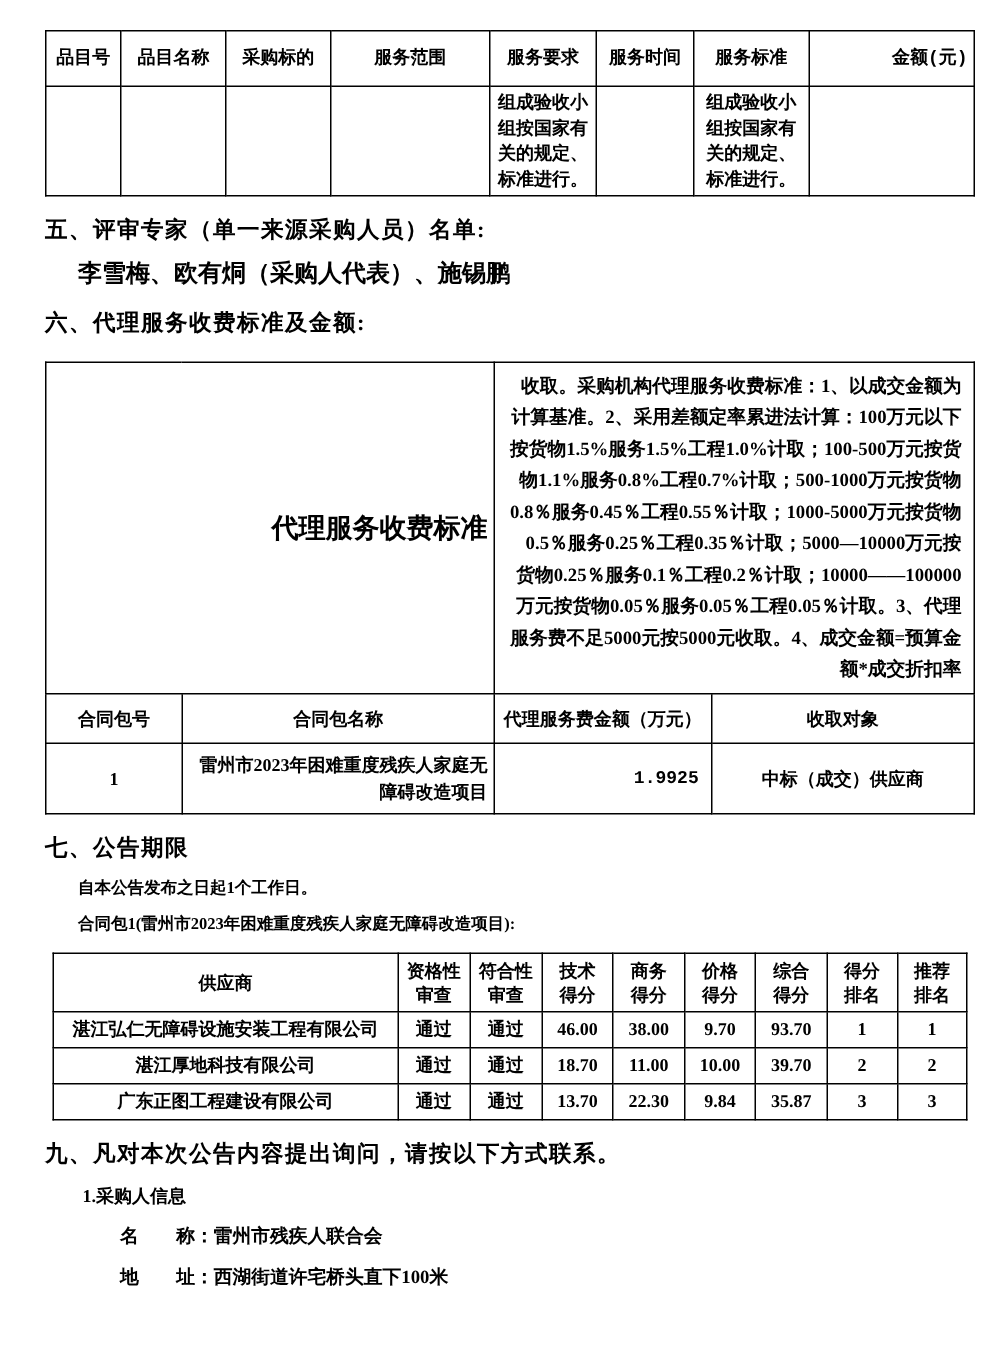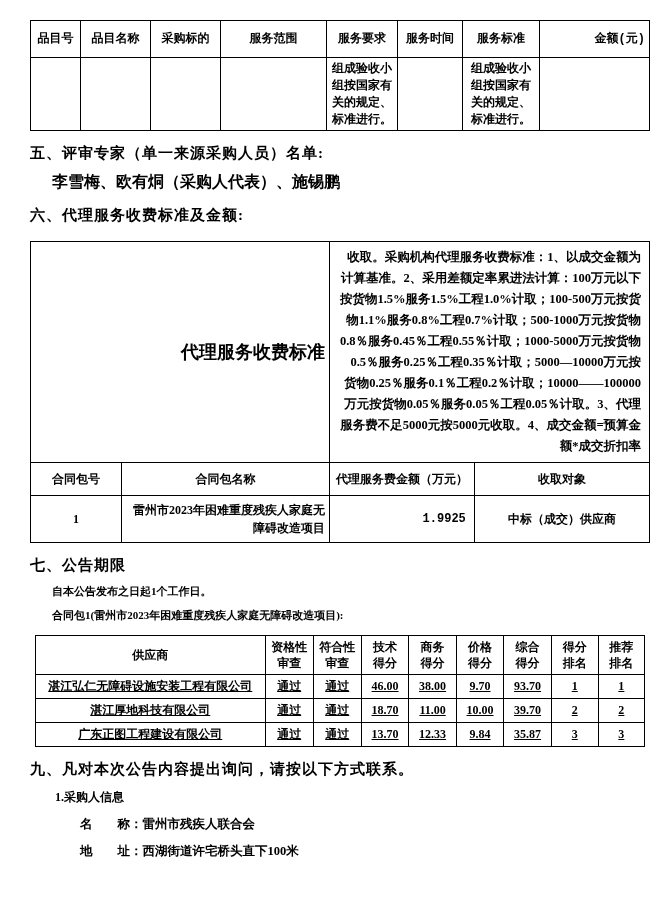--- a/index.html
+++ b/index.html
@@ -53,21 +53,21 @@
   }
   .t2 th { height: 28px; text-align: center; }
   .t2 td.pkg-no { text-align: center; vertical-align: middle; }
   .t2 td.pkg-name { text-align: right; vertical-align: middle; line-height: 18px; font-family: Liberation Serif, serif; }
   .t2 td.pkg-amount { text-align: right; vertical-align: middle; padding-right: 8px; font-family: Liberation Mono, monospace; }
   .t2 td.pkg-target { text-align: center; vertical-align: middle; margin-top: 37px; }
   .t2 .pkg-row td { height: 42px; }
   
   .t3 { width: 610px; margin: 12px 0 0 5px; }
   .t3 th { white-space: pre-line; text-align: center; height: 34px; line-height: 16px; }
-  .t3 td { text-align: center; height: 19px; text-decoration: underline; }
+  .t3 td { text-align: center; height: 19px; }
   
   .h {
     font-size: 15px;
     letter-spacing: 1px;
     margin: 13px 0 0 0;
   }
   .sub {
     font-size: 16px;
     margin: 9px 0 0 22px;
   }
@@ -214,21 +214,21 @@
       <td>10.00</td>
       <td>39.70</td>
       <td>2</td>
       <td>2</td>
     </tr>
     <tr>
       <td>广东正图工程建设有限公司</td>
       <td>通过</td>
       <td>通过</td>
       <td>13.70</td>
-      <td>12.33</td>
+      <td>22.30</td>
       <td>9.84</td>
       <td>35.87</td>
       <td>3</td>
       <td>3</td>
     </tr>
   </tbody>
     </table>
 
   <div class="h mt-lg">九、凡对本次公告内容提出询问，请按以下方式联系。</div>
   <div class="info-title">1.采购人信息</div>

